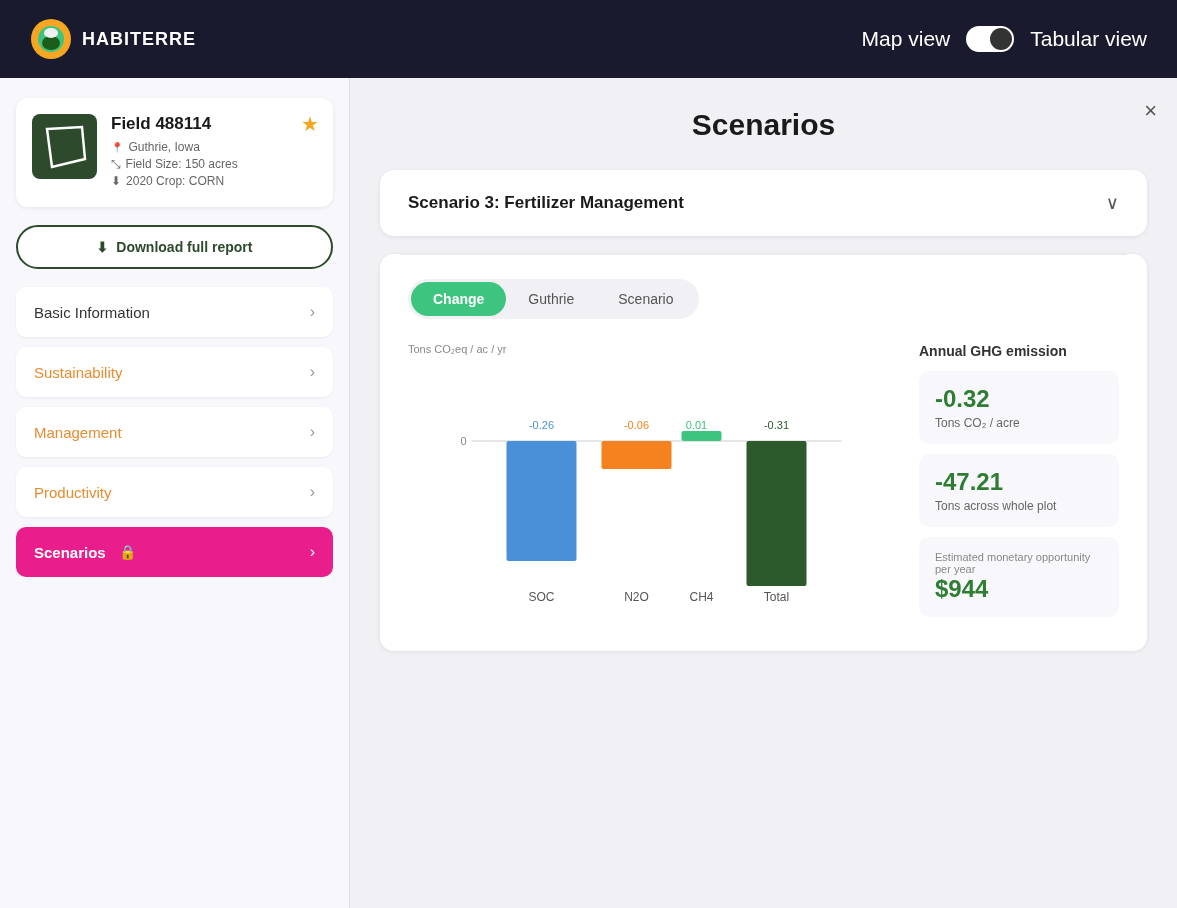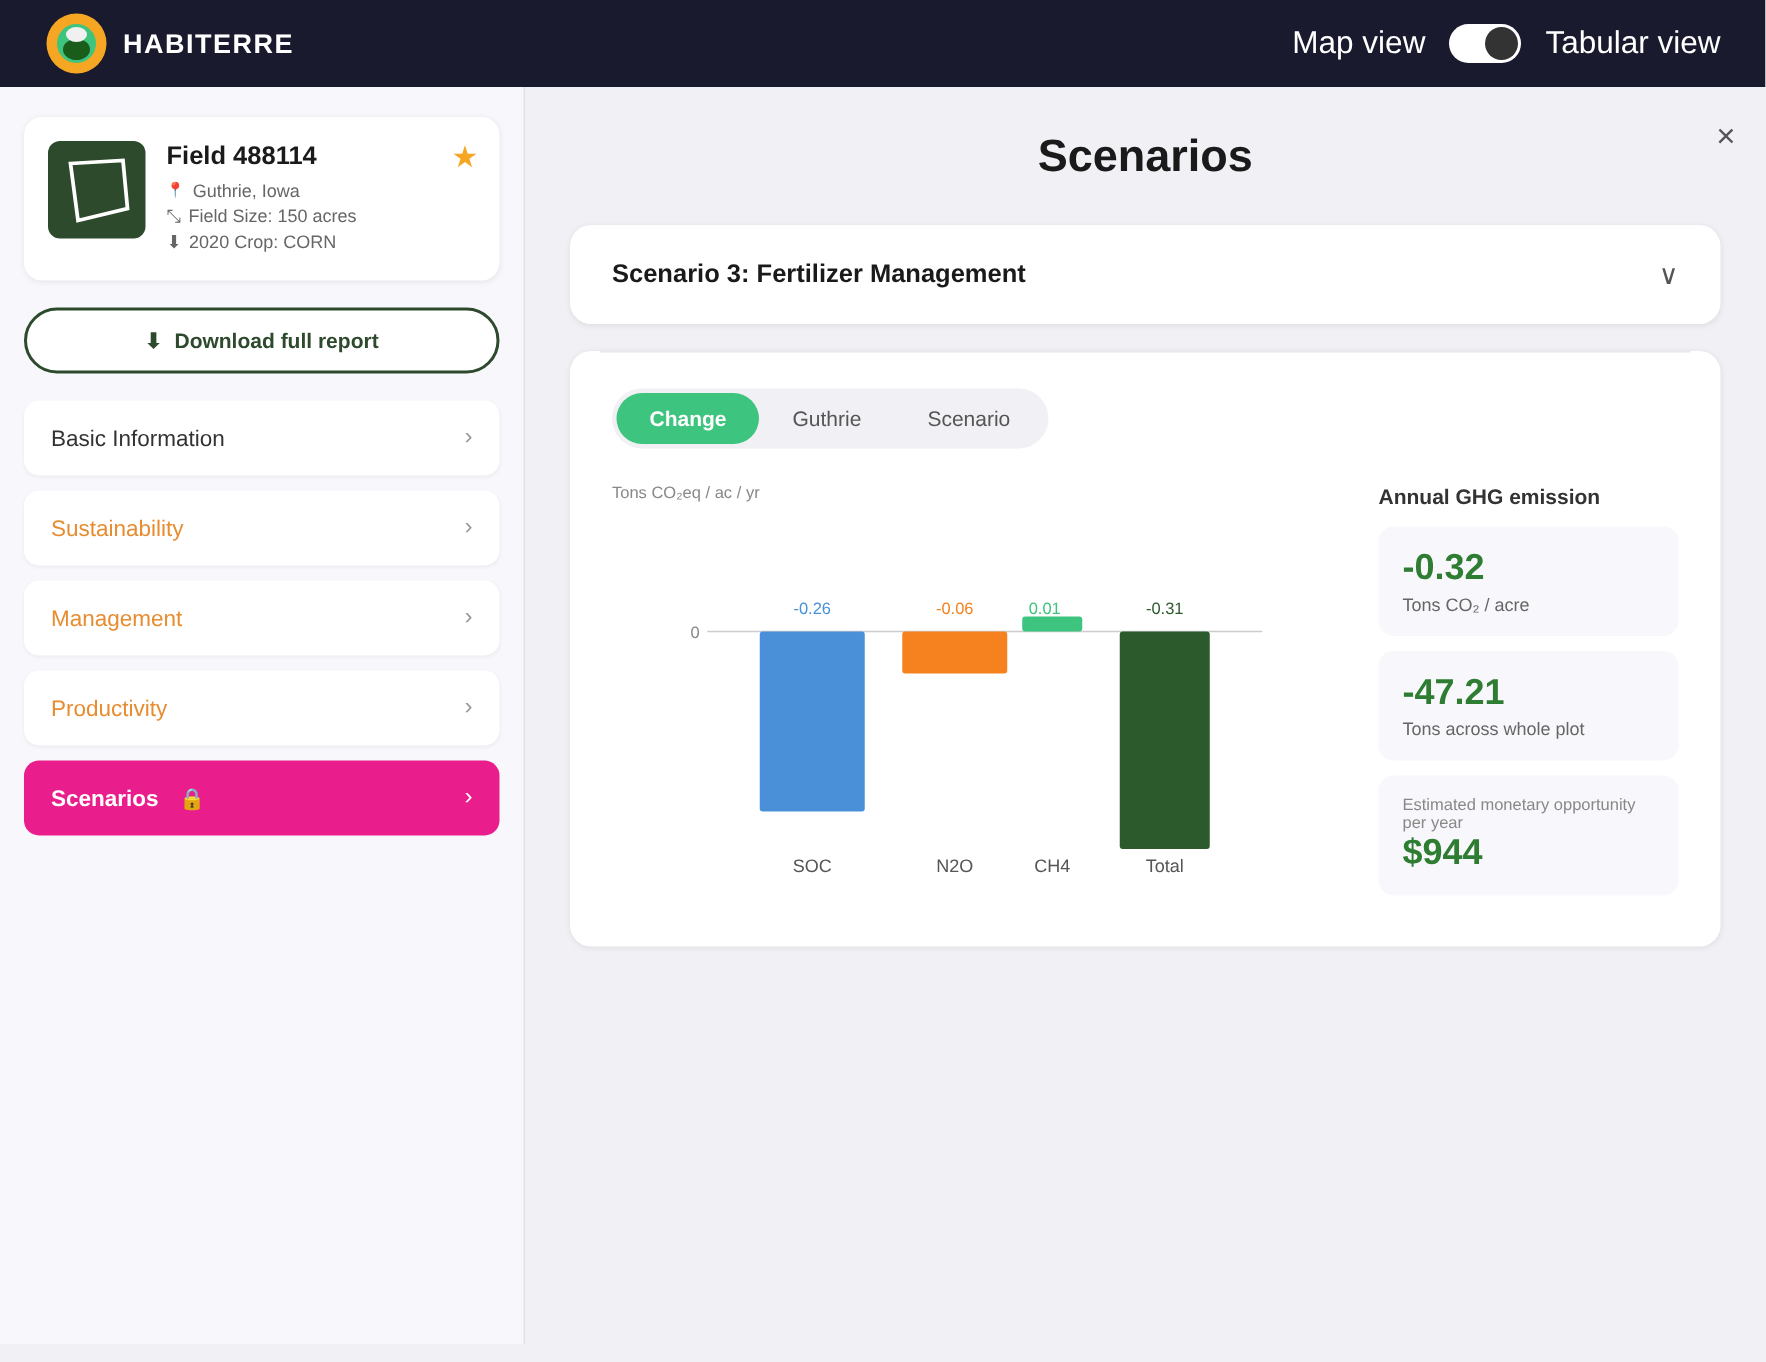--- a/index.html
+++ b/index.html
@@ -1,21 +1,21 @@
 <!DOCTYPE html>
 <html><head>
   <meta charset="utf-8">
   <style>
     * { box-sizing: border-box; margin: 0; padding: 0; }
     body { font-family: -apple-system, BlinkMacSystemFont, 'Segoe UI', sans-serif; background: #f0f0f5; width: 1177px; height: 908px; overflow: hidden; }
 
     
     .header {
       background: #1a1a2e;
-      height: 58px;
+      height: 78px;
       display: flex;
       align-items: center;
       padding: 0 30px;
       justify-content: space-between;
     }
     .logo-area {
       display: flex;
       align-items: center;
       gap: 10px;
     }

